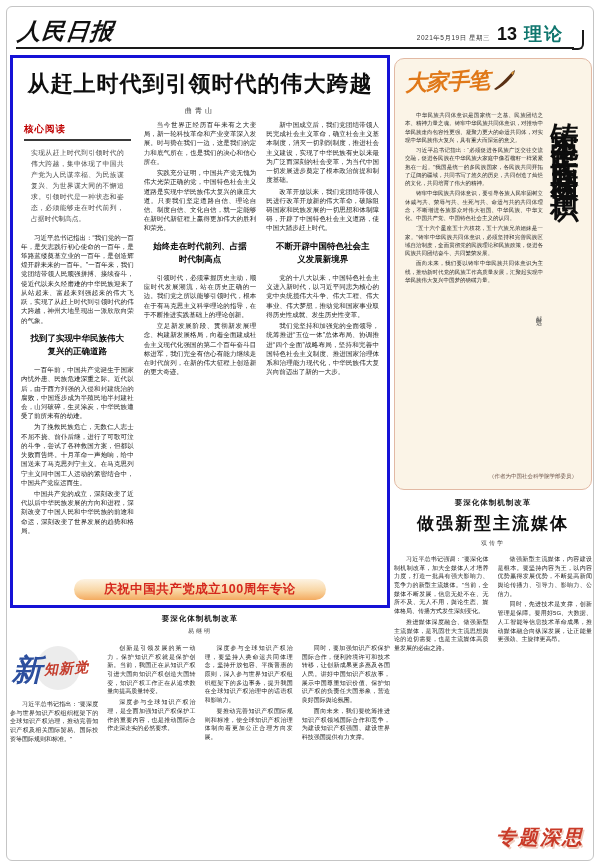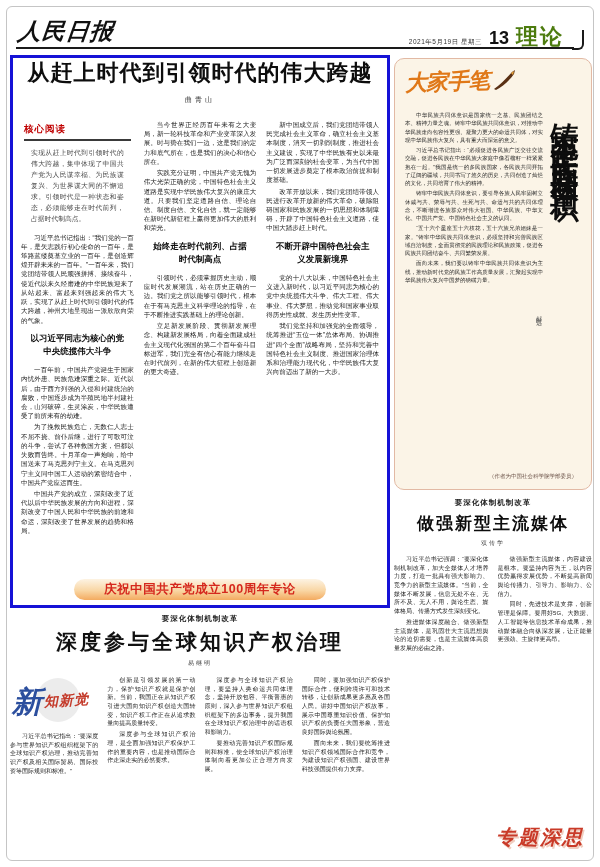--- a/index.html
+++ b/index.html
@@ -9,29 +9,29 @@
     overflow:hidden;
   }
   .page-border{position:absolute;inset:6px;border:1px solid #c5c5c5;border-radius:6px;pointer-events:none;}
 
   
   .masthead{position:absolute;left:18px;top:16px;font-family:"DejaVu Serif","Liberation Serif",serif;
     font-size:23px;font-weight:900;font-style:italic;transform:skewX(-6deg);letter-spacing:1px;color:#111;}
   .header-right{position:absolute;right:36px;top:22px;display:flex;align-items:baseline;gap:7px;}
   .date-line{font-size:6.5px;color:#333;letter-spacing:.5px;}
   .page-no{font-size:18px;font-weight:900;color:#111;}
-  .section-name{font-size:22px;font-weight:900;color:#4d7c0f;letter-spacing:2px;}
+  .section-name{font-size:18px;font-weight:900;color:#0f766e;letter-spacing:2px;}
   .header-rule{position:absolute;left:16px;right:26px;top:47px;height:2px;background:#1a1a1a;}
   .bracket{position:absolute;right:16px;top:30px;width:10px;height:18px;
     border-right:2.5px solid #1a1a1a;border-bottom:2.5px solid #1a1a1a;border-bottom-right-radius:6px;}
 
   
   .main-box{position:absolute;left:10px;top:55px;width:380px;height:553px;
     border:3px solid #1612d6;background:#fff;box-sizing:border-box;}
-  .main-title{text-align:center;font-size:22px;font-weight:900;letter-spacing:1px;color:#0d0d0d;}
+  .main-title{margin-top:11px;text-align:center;font-size:22px;font-weight:900;letter-spacing:1px;color:#0d0d0d;}
   .main-author{text-align:center;font-size:7px;color:#333;margin-top:7px;letter-spacing:3px;}
   .main-cols{position:absolute;left:8px;right:8px;top:62px;bottom:34px;display:flex;gap:10px;overflow:hidden;}
   .mcol{flex:1;font-size:6.5px;line-height:1.42;text-align:justify;color:#1b1b1b;overflow:hidden;}
   .mcol p{margin:0 0 2px 0;text-indent:2em;}
   .core-box{margin:2px 3px 8px 3px;}
   .core-label{color:#c00000;font-weight:bold;font-size:9.5px;letter-spacing:1px;}
   .core-rule{height:2px;background:#3a3a3a;margin:4px 0 7px 0;}
   .core-text{color:#4a4a4a;font-size:6.8px;line-height:1.6;padding:0 7px;text-align:justify;}
   .subhead{font-weight:bold;font-size:8.5px;text-align:center;line-height:1.55;margin:7px 8px;color:#0d0d0d;}
   .banner{position:absolute;left:50%;transform:translateX(-50%);bottom:5px;width:252px;height:21px;
@@ -100,21 +100,21 @@
   <div class="main-cols">
     <div class="mcol">
       <div class="core-box">
         <div class="core-label">核心阅读</div>
         <div class="core-rule"></div>
         <div class="core-text">实现从赶上时代到引领时代的伟大跨越，集中体现了中国共产党为人民谋幸福、为民族谋复兴、为世界谋大同的不懈追求。引领时代是一种状态和姿态，必须能够走在时代前列，占据时代制高点。</div>
       </div>
       <div>
           <p>习近平总书记指出：“我们党的一百年，是矢志践行初心使命的一百年，是筚路蓝缕奠基立业的一百年，是创造辉煌开辟未来的一百年。”一百年来，我们党团结带领人民顽强拼搏、接续奋斗，使近代以来久经磨难的中华民族迎来了从站起来、富起来到强起来的伟大飞跃，实现了从赶上时代到引领时代的伟大跨越，神州大地呈现出一派欣欣向荣的气象。</p>
         </div>
-      <div class="subhead">以习近平同志为核心的党中央统揽伟大斗争</div>
+      <div class="subhead">找到了实现中华民族伟大复兴的正确道路</div>
       <div>
           <p>一百年前，中国共产党诞生于国家内忧外患、民族危难深重之际。近代以后，由于西方列强的入侵和封建统治的腐败，中国逐步成为半殖民地半封建社会，山河破碎，生灵涂炭，中华民族遭受了前所未有的劫难。</p>
           <p>为了挽救民族危亡，无数仁人志士不屈不挠、前仆后继，进行了可歌可泣的斗争，尝试了各种救国方案，但都以失败而告终。十月革命一声炮响，给中国送来了马克思列宁主义。在马克思列宁主义同中国工人运动的紧密结合中，中国共产党应运而生。</p>
           <p>中国共产党的成立，深刻改变了近代以后中华民族发展的方向和进程，深刻改变了中国人民和中华民族的前途和命运，深刻改变了世界发展的趋势和格局。</p>
         </div>
     </div>
     <div class="mcol">
       <div>
           <p>当今世界正经历百年未有之大变局，新一轮科技革命和产业变革深入发展。时与势在我们一边，这是我们的定力和底气所在，也是我们的决心和信心所在。</p>
           <p>实践充分证明，中国共产党无愧为伟大光荣正确的党，中国特色社会主义道路是实现中华民族伟大复兴的康庄大道。只要我们坚定道路自信、理论自信、制度自信、文化自信，就一定能够在新时代新征程上赢得更加伟大的胜利和荣光。</p>
@@ -177,21 +177,20 @@
     <div class="mcol2">
         <p>做强新型主流媒体，内容建设是根本。要坚持内容为王，以内容优势赢得发展优势，不断提高新闻舆论传播力、引导力、影响力、公信力。</p>
         <p>同时，先进技术是支撑，创新管理是保障。要用好5G、大数据、人工智能等信息技术革命成果，推动媒体融合向纵深发展，让正能量更强劲、主旋律更高昂。</p>
       </div>
   </div>
   <div class="zhuanti-logo">专题深思</div>
 </div>
 
 <div class="ip-art">
   <div class="kicker">要深化体制机制改革</div>
-  <div class="ip-title">深度参与全球知识产权治理</div>
   <div class="ip-author">易继明</div>
   <div class="ip-cols">
     <div class="mcol2">
       <div class="xin-logo">
         <div class="xin-circle"></div>
         <span class="xin-big">新</span>
         <span class="xin-rest">知新觉</span>
       </div>
       <div>
           <p>习近平总书记指出：“要深度参与世界知识产权组织框架下的全球知识产权治理，推动完善知识产权及相关国际贸易、国际投资等国际规则和标准。”</p>

